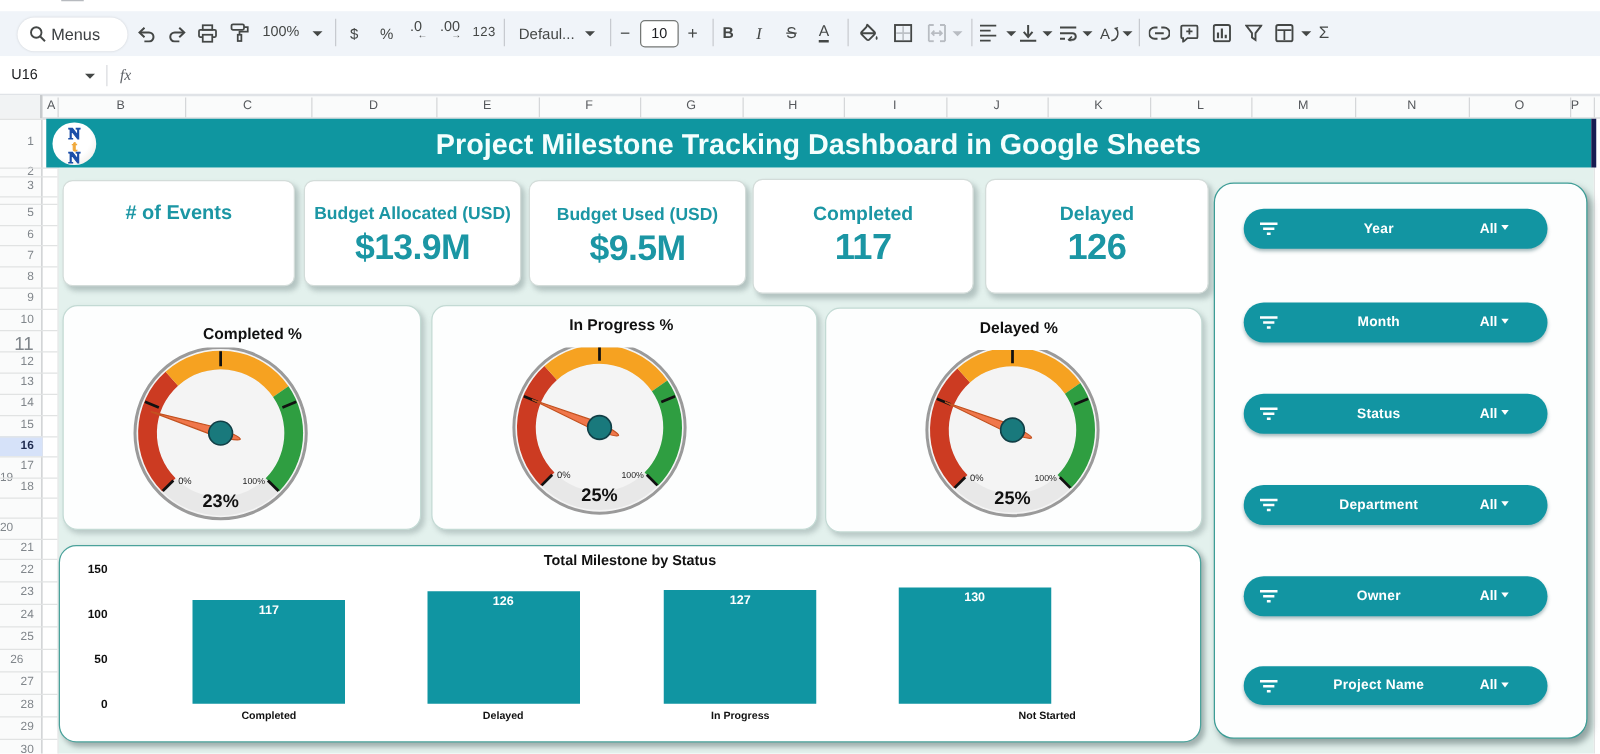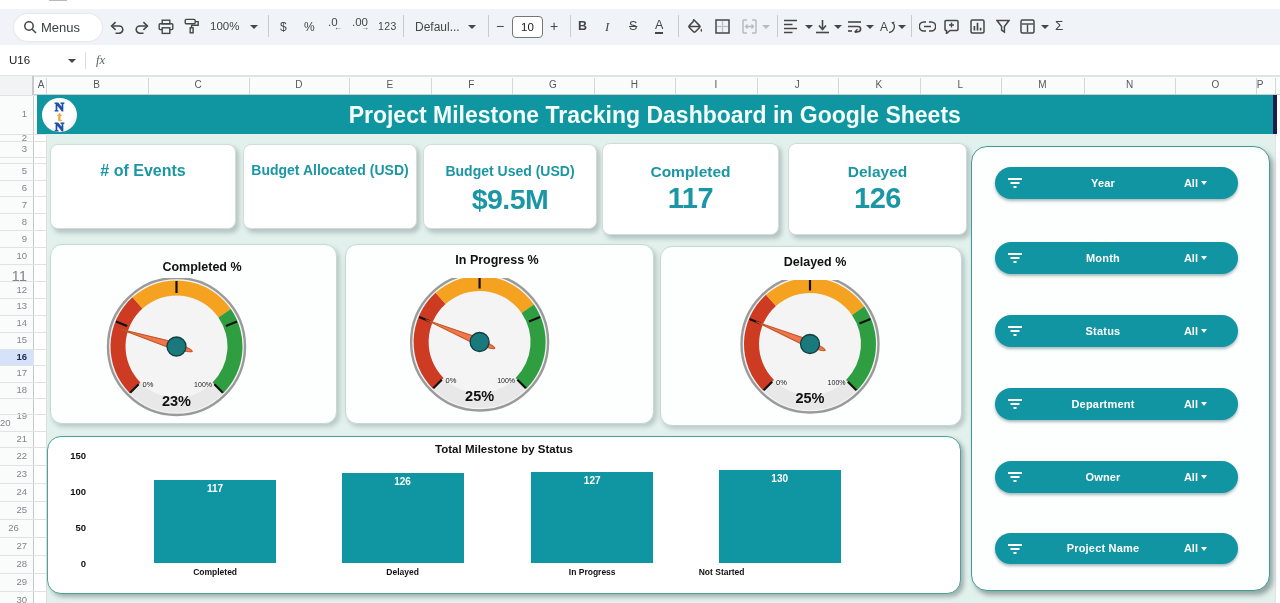--- a/index.html
+++ b/index.html
@@ -183,21 +183,21 @@
 <div class="abs" style="left:0;top:249.7px;width:27px;text-align:right;font-size:9.5px;color:#80868b">10</div>
 <div class="abs" style="left:0;top:266.6px;width:27px;text-align:right;font-size:15px;color:#80868b">11</div>
 <div class="abs" style="left:0;top:283.5px;width:27px;text-align:right;font-size:9.5px;color:#80868b">12</div>
 <div class="abs" style="left:0;top:300.4px;width:27px;text-align:right;font-size:9.5px;color:#80868b">13</div>
 <div class="abs" style="left:0;top:317.3px;width:27px;text-align:right;font-size:9.5px;color:#80868b">14</div>
 <div class="abs" style="left:0;top:334.3px;width:27px;text-align:right;font-size:9.5px;color:#80868b">15</div>
 <div class="abs" style="left:0;top:348.7px;width:34px;height:16.4px;background:#d6e2f9"></div>
 <div class="abs" style="left:0;top:350.9px;width:27px;text-align:right;font-size:9.5px;font-weight:bold;color:#1f2b50">16</div>
 <div class="abs" style="left:0;top:367.3px;width:27px;text-align:right;font-size:9.5px;color:#80868b">17</div>
 <div class="abs" style="left:0;top:383.7px;width:27px;text-align:right;font-size:9.5px;color:#80868b">18</div>
-<div class="abs" style="left:0;top:410px;width:27px;text-align:right;font-size:9.5px;color:#80868b">19</div>
+<div class="abs" style="left:0;top:377px;width:27px;text-align:left;font-size:9.5px;color:#80868b">19</div>
 <div class="abs" style="left:0;top:416.5px;width:27px;text-align:left;font-size:9.5px;color:#80868b">20</div>
 <div class="abs" style="left:0;top:432.9px;width:27px;text-align:right;font-size:9.5px;color:#80868b">21</div>
 <div class="abs" style="left:0;top:450.1px;width:27px;text-align:right;font-size:9.5px;color:#80868b">22</div>
 <div class="abs" style="left:0;top:468.1px;width:27px;text-align:right;font-size:9.5px;color:#80868b">23</div>
 <div class="abs" style="left:0;top:486.1px;width:27px;text-align:right;font-size:9.5px;color:#80868b">24</div>
 <div class="abs" style="left:0;top:504.1px;width:27px;text-align:right;font-size:9.5px;color:#80868b">25</div>
 <div class="abs" style="left:0;top:522.1px;width:27px;text-align:center;font-size:9.5px;color:#80868b">26</div>
 <div class="abs" style="left:0;top:540.1px;width:27px;text-align:right;font-size:9.5px;color:#80868b">27</div>
 <div class="abs" style="left:0;top:558.1px;width:27px;text-align:right;font-size:9.5px;color:#80868b">28</div>
 <div class="abs" style="left:0;top:576.1px;width:27px;text-align:right;font-size:9.5px;color:#80868b">29</div>
@@ -271,20 +271,21 @@
 <div class="abs" style="left:41.5px;top:97.5px;width:35px;height:34.5px;border-radius:50%;background:radial-gradient(circle at 38% 35%,#ffffff 55%,#e8e4dd 100%)"></div>
 <svg class="abs" style="left:41.5px;top:97.5px" width="35" height="35" viewBox="0 0 35 35">
       <text x="17.5" y="13" text-anchor="middle" font-family="Liberation Serif,serif" font-weight="bold" font-size="13" fill="#1c4fa8" stroke="#1c4fa8" stroke-width=".9">N</text>
       <text x="17.5" y="22.5" text-anchor="middle" font-family="Liberation Serif,serif" font-weight="bold" font-size="12" fill="#f0a93c" stroke="#f0a93c" stroke-width=".7">t</text>
       <text x="17.5" y="32.5" text-anchor="middle" font-family="Liberation Serif,serif" font-weight="bold" font-size="13" fill="#1c4fa8" stroke="#1c4fa8" stroke-width=".9">N</text>
     </svg>
 <div class="kcard" style="left:50px;top:144px;width:186px;height:85px"></div>
 <div class="kt abs" style="left:50px;top:162px;width:186px;text-align:center;font-size:16px"># of Events</div>
 <div class="kcard" style="left:243px;top:144px;width:174px;height:85px"></div>
 <div class="kt abs" style="left:243px;top:162px;width:174px;text-align:center;font-size:14px">Budget Allocated (USD)</div>
+<div class="kv abs" style="left:243px;top:182px;width:174px;text-align:center;font-size:28.5px">$13.9M</div>
 <div class="kcard" style="left:423px;top:144px;width:174px;height:85px"></div>
 <div class="kt abs" style="left:423px;top:163px;width:174px;text-align:center;font-size:14px">Budget Used (USD)</div>
 <div class="kv abs" style="left:423px;top:183px;width:174px;text-align:center;font-size:28.5px">$9.5M</div>
 <div class="kcard" style="left:602px;top:143px;width:177px;height:92px"></div>
 <div class="kt abs" style="left:602px;top:163px;width:177px;text-align:center;font-size:15.5px">Completed</div>
 <div class="kv abs" style="left:602px;top:182px;width:177px;text-align:center;font-size:29px">117</div>
 <div class="kcard" style="left:788px;top:143px;width:179px;height:92px"></div>
 <div class="kt abs" style="left:788px;top:163px;width:179px;text-align:center;font-size:15.5px">Delayed</div>
 <div class="kv abs" style="left:788px;top:182px;width:179px;text-align:center;font-size:29px">126</div>
 <div class="gcard" style="left:50px;top:244px;width:287px;height:180px"></div>
@@ -366,21 +367,21 @@
 <div class="abs" style="left:154.1px;top:482.6px;width:122px;text-align:center;font-size:10px;font-weight:bold;color:#fff">117</div>
 <div class="abs" style="left:134.1px;top:566.5px;width:162px;text-align:center;font-size:8.5px;font-weight:bold;color:#111">Completed</div>
 <div class="abs" style="left:341.6px;top:473.2px;width:122px;height:90.1px;background:#1095a2"></div>
 <div class="abs" style="left:341.6px;top:476.2px;width:122px;text-align:center;font-size:10px;font-weight:bold;color:#fff">126</div>
 <div class="abs" style="left:321.6px;top:566.5px;width:162px;text-align:center;font-size:8.5px;font-weight:bold;color:#111">Delayed</div>
 <div class="abs" style="left:531.2px;top:472.4px;width:122px;height:90.9px;background:#1095a2"></div>
 <div class="abs" style="left:531.2px;top:475.4px;width:122px;text-align:center;font-size:10px;font-weight:bold;color:#fff">127</div>
 <div class="abs" style="left:511.20000000000005px;top:566.5px;width:162px;text-align:center;font-size:8.5px;font-weight:bold;color:#111">In Progress</div>
 <div class="abs" style="left:718.7px;top:470.3px;width:122px;height:93.0px;background:#1095a2"></div>
 <div class="abs" style="left:718.7px;top:473.3px;width:122px;text-align:center;font-size:10px;font-weight:bold;color:#fff">130</div>
-<div class="abs" style="left:698.7px;top:566.5px;width:162px;text-align:left;font-size:8.5px;font-weight:bold;color:#111">Not Started</div>
+<div class="abs" style="left:698.7px;top:566.5px;width:162px;text-align:right;font-size:8.5px;font-weight:bold;color:#111">Not Started</div>
 <div class="abs" style="left:971px;top:146px;width:299px;height:445px;background:#fdfefe;border:1.5px solid #3d9d96;border-radius:16px;box-shadow:3px 4px 5px rgba(80,100,100,.55)"></div>
 <div class="pill" style="left:995px;top:167px">
       <span class="fic"><svg width="16" height="16" viewBox="0 0 16 16">
           <line x1="1" y1="4" x2="15" y2="4" stroke="#fff" stroke-width="2"></line>
           <line x1="3.5" y1="8" x2="12.5" y2="8" stroke="#fff" stroke-width="2"></line>
           <line x1="6.5" y1="12" x2="9.5" y2="12" stroke="#fff" stroke-width="2"></line>
         </svg></span>
       <span class="lbl">Year</span>
       <span class="all">All <span style="display:inline-block;width:0;height:0;border-left:3.5px solid transparent;border-right:3.5px solid transparent;border-top:4px solid #fff;vertical-align:1.5px"></span></span>
     </div>

